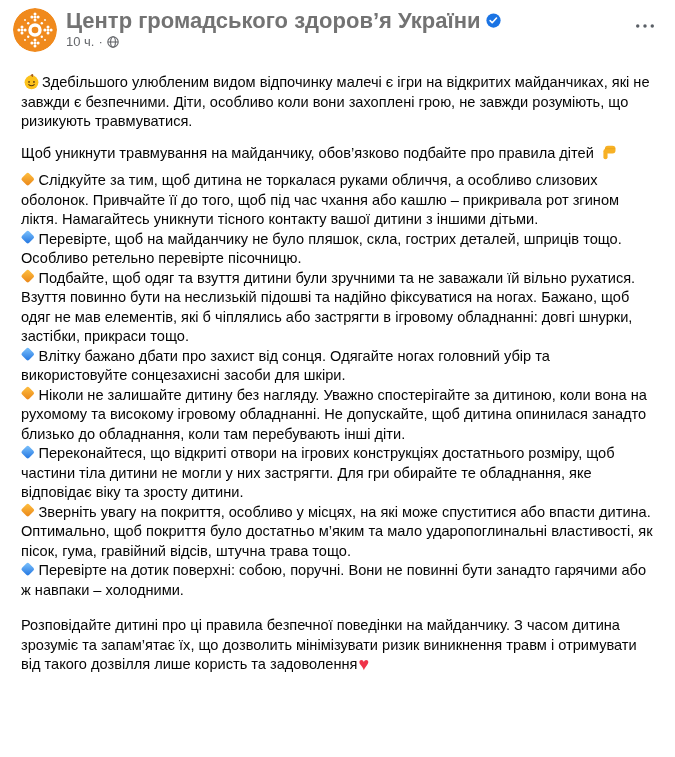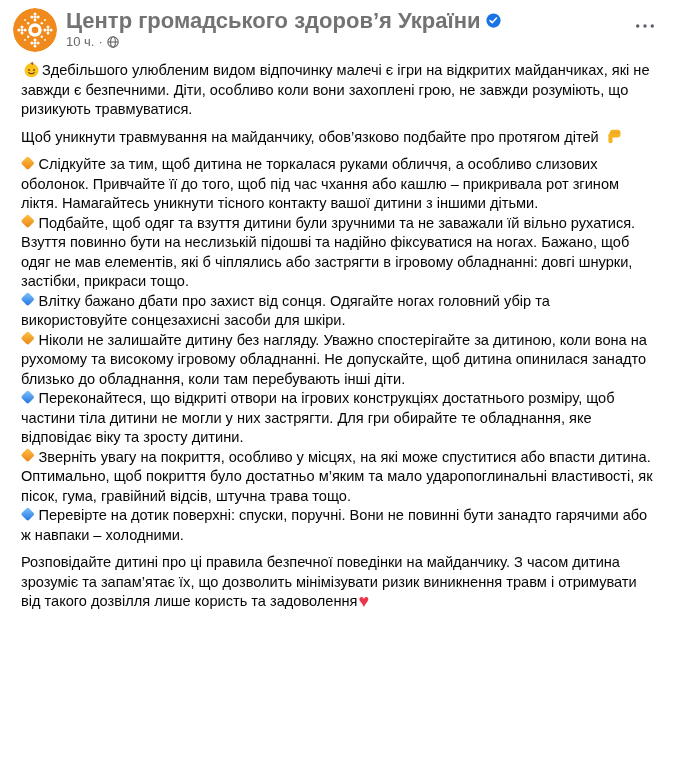--- a/index.html
+++ b/index.html
@@ -14,22 +14,22 @@
   .name-row{display:flex;align-items:center;gap:5px;}
   .page-name{font-size:22px;font-weight:bold;color:#737373;line-height:21px;cursor:pointer;}
   .badge{width:15px;height:15px;display:inline-block;}
   .meta-row{display:flex;align-items:center;gap:4px;margin-top:3px;color:#65676b;font-size:13px;}
   .dot-sep{color:#65676b;}
   .globe{width:12px;height:12px;display:inline-block;margin-top:1px;}
   .more-btn{position:absolute;right:14px;top:12px;width:32px;height:28px;border:none;background:transparent;
     display:flex;align-items:center;justify-content:center;cursor:pointer;border-radius:6px;}
   
   .body-text{padding:3px 19px 0 21px;font-size:14.6px;line-height:19.5px;}
-  .para{margin:0 0 8px 0;}
-  .bullets{margin:0 0 8px 0;}
+  .para{margin:12px 0 8px 0;}
+  .bullets{margin:0 0 16px 0;}
   .bullet{margin:0;}
   .diamond{display:inline-block;width:9.5px;height:9.5px;border-radius:2px;
     transform:rotate(45deg);margin:0 6px 1px 2px;position:relative;top:-1px;}
   .diamond[data-diamond="orange"]{background:linear-gradient(135deg,#fcb93c 15%,#ec8d1e 85%);}
   .diamond[data-diamond="blue"]{background:linear-gradient(135deg,#72b9f9 15%,#2e7fe4 85%);}
   .inline-emoji{display:inline-block;vertical-align:-3px;margin:0 2px;}
   .heart{color:#ef3349;font-size:18px;line-height:1;vertical-align:-1px;margin-left:1px;}
   .outro{margin:0;}
 </style>
 </head>
@@ -115,38 +115,39 @@
       <svg class="inline-emoji" width="17" height="17" viewBox="0 0 18 18">
         <circle cx="9" cy="9.8" r="7.3" fill="#fcc21c"></circle>
         <path d="M8.6 2.6q2.6-2.2 1.3 1" stroke="#a5601f" stroke-width="1.3" fill="none" stroke-linecap="round"></path>
         <circle cx="6.4" cy="9.4" r="0.95" fill="#58380f"></circle>
         <circle cx="11.6" cy="9.4" r="0.95" fill="#58380f"></circle>
         <path d="M6.1 12.3q2.9 2.5 5.8 0" stroke="#58380f" stroke-width="1.1" fill="none" stroke-linecap="round"></path>
       </svg><span>Здебільшого улюбленим видом відпочинку малечі є ігри на відкритих майданчиках, які не завжди є безпечними. Діти, особливо коли вони захоплені грою, не завжди розуміють, що ризикують травмуватися.</span>
     </p>
 
     <p class="para">
-      <span>Щоб уникнути травмування на майданчику, обов’язково подбайте про протягом дітей</span>
+      <span>Щоб уникнути травмування на майданчику, обов’язково подбайте про правила дітей</span>
       <svg class="inline-emoji" width="17" height="17" viewBox="0 0 18 18">
         <g fill="#f7b125">
           <rect x="5.2" y="1.8" width="11.2" height="8.2" rx="3.2"></rect>
           <rect x="3.6" y="5.4" width="4.4" height="10.8" rx="2.2"></rect>
         </g>
         <rect x="5.2" y="4.4" width="11" height="1.1" fill="#e69b12" opacity="0.5"></rect>
       </svg>
     </p>
 
     <div class="bullets">
       <div class="bullet"><span class="diamond" data-diamond="orange"></span><span>Слідкуйте за тим, щоб дитина не торкалася руками обличчя, а особливо слизових оболонок. Привчайте її до того, щоб під час чхання або кашлю – прикривала рот згином ліктя. Намагайтесь уникнути тісного контакту вашої дитини з іншими дітьми.</span></div>
+      <div class="bullet"><span class="diamond" data-diamond="blue"></span><span>Перевірте, щоб на майданчику не було пляшок, скла, гострих деталей, шприців тощо. Особливо ретельно перевірте пісочницю.</span></div>
       <div class="bullet"><span class="diamond" data-diamond="orange"></span><span>Подбайте, щоб одяг та взуття дитини були зручними та не заважали їй вільно рухатися. Взуття повинно бути на неслизькій підошві та надійно фіксуватися на ногах. Бажано, щоб одяг не мав елементів, які б чіплялись або застрягти в ігровому обладнанні: довгі шнурки, застібки, прикраси тощо.</span></div>
       <div class="bullet"><span class="diamond" data-diamond="blue"></span><span>Влітку бажано дбати про захист від сонця. Одягайте ногах головний убір та використовуйте сонцезахисні засоби для шкіри.</span></div>
       <div class="bullet"><span class="diamond" data-diamond="orange"></span><span>Ніколи не залишайте дитину без нагляду. Уважно спостерігайте за дитиною, коли вона на рухомому та високому ігровому обладнанні. Не допускайте, щоб дитина опинилася занадто близько до обладнання, коли там перебувають інші діти.</span></div>
       <div class="bullet"><span class="diamond" data-diamond="blue"></span><span>Переконайтеся, що відкриті отвори на ігрових конструкціях достатнього розміру, щоб частини тіла дитини не могли у них застрягти. Для гри обирайте те обладнання, яке відповідає віку та зросту дитини.</span></div>
       <div class="bullet"><span class="diamond" data-diamond="orange"></span><span>Зверніть увагу на покриття, особливо у місцях, на які може спуститися або впасти дитина. Оптимально, щоб покриття було достатньо м’яким та мало ударопоглинальні властивості, як пісок, гума, гравійний відсів, штучна трава тощо.</span></div>
-      <div class="bullet"><span class="diamond" data-diamond="blue"></span><span>Перевірте на дотик поверхні: спуски, поручні. Вони не повинні бути занадто гарячими або ж навпаки – холодними.</span></div>
+      <div class="bullet"><span class="diamond" data-diamond="blue"></span><span>Перевірте на дотик поверхні: собою, поручні. Вони не повинні бути занадто гарячими або ж навпаки – холодними.</span></div>
     </div>
 
     <p class="para outro">
       <span>Розповідайте дитині про ці правила безпечної поведінки на майданчику. З часом дитина зрозуміє та запам’ятає їх, що дозволить мінімізувати ризик виникнення травм і отримувати від такого дозвілля лише користь та задоволення</span><span class="heart">♥</span>
     </p>
 
   </div>
 </div>
 
 </body></html>

